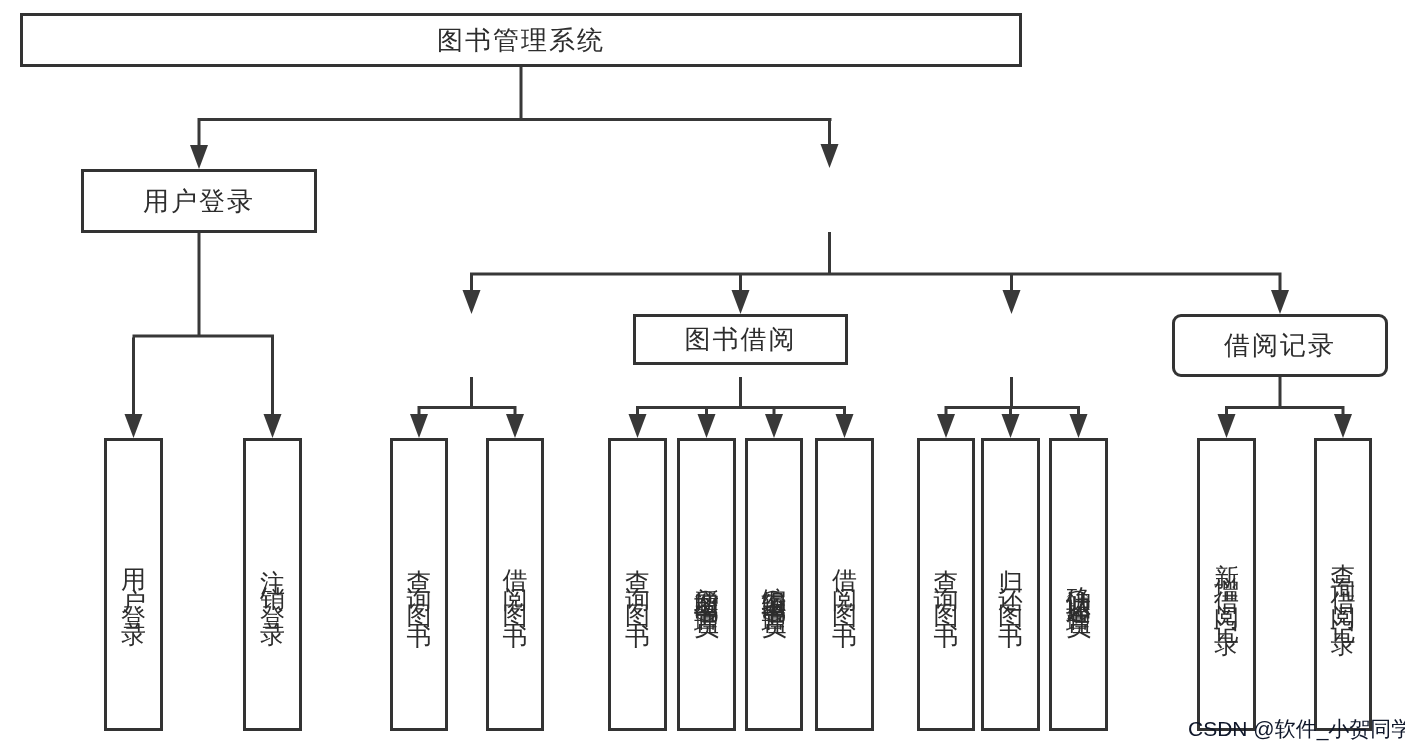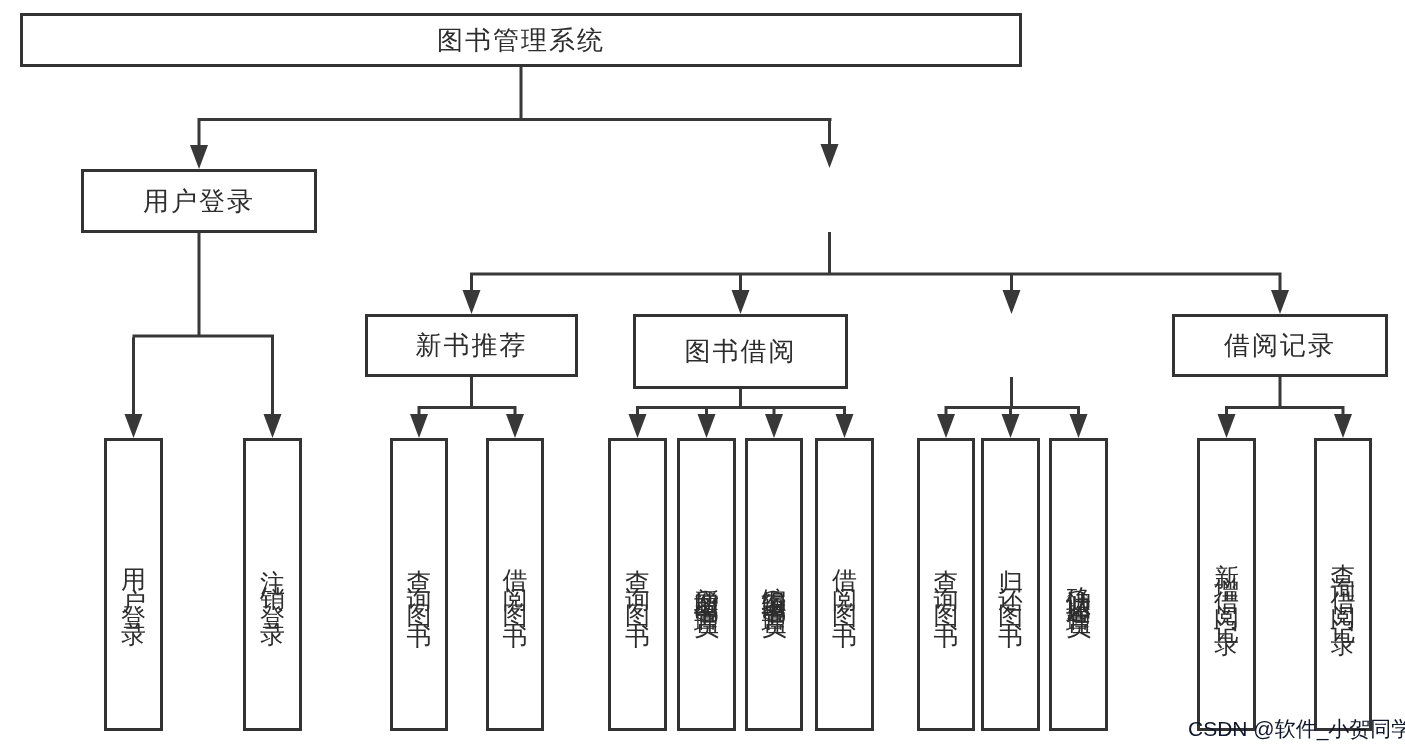--- a/index.html
+++ b/index.html
@@ -106,27 +106,24 @@
   </svg>
 
   <div class="box h" style="left:20px; top:13px; width:1002px; height:54px;">
     <span>图书管理系统</span>
   </div>
 
   <div class="box h" style="left:81px; top:169px; width:236px; height:64px;">
     <span>用户登录</span>
   </div>
 
-  <div class="box h" style="left:365px; top:314px; width:213px; height:63px;">
-    <span>新书推荐</span>
-  </div>
-  <div class="box h" style="left:633px; top:314px; width:215px; height:75px;">
+  <div class="box h" style="left:633px; top:314px; width:215px; height:51px;">
     <span>图书借阅</span>
   </div>
-  <div class="box h" style="left:1172px; top:314px; width:216px; height:63px;">
+  <div class="box h" style="left:1172px; top:314px; width:216px; height:63px;border-radius:9px;">
     <span>借阅记录</span>
   </div>
 
   <div class="box v" style="left:104px; top:438px; width:59px; height:293px;">
     <span class="sp4">用户登录</span>
   </div>
   <div class="box v" style="left:243px; top:438px; width:59px; height:293px;">
     <span class="sp4">注销登录</span>
   </div>
 

